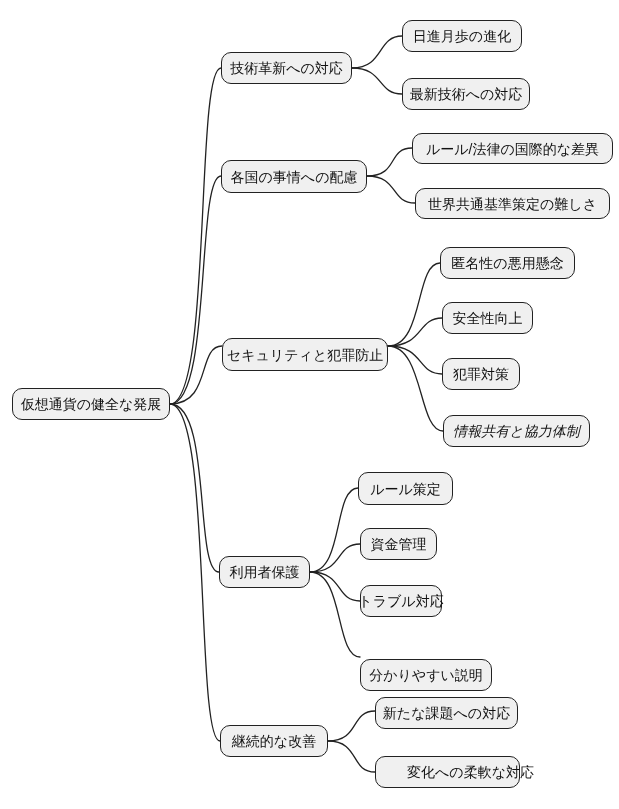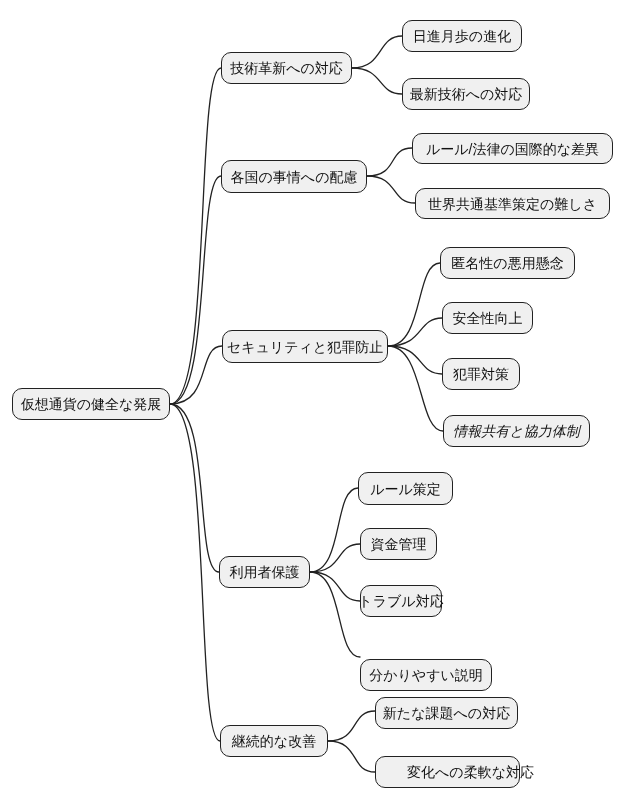--- a/index.html
+++ b/index.html
@@ -80,21 +80,21 @@
   <div class="node" style="left:12px; top:388px; width:158px; height:32px;">仮想通貨の健全な発展</div>
 
   <div class="node" style="left:402px; top:20px; width:120px; height:32px;">日進月歩の進化</div>
   <div class="node" style="left:221px; top:52px; width:131px; height:32px;">技術革新への対応</div>
   <div class="node" style="left:402px; top:78px; width:128px; height:32px;">最新技術への対応</div>
 
   <div class="node" style="left:221px; top:160px; width:146px; height:33px;">各国の事情への配慮</div>
   <div class="node" style="left:412px; top:133px; width:201px; height:31px;">ルール/法律の国際的な差異</div>
   <div class="node" style="left:415px; top:188px; width:195px; height:31px;">世界共通基準策定の難しさ</div>
 
-  <div class="node" style="left:222px; top:330px; width:166px; height:33px;">セキュリティと犯罪防止</div>
+  <div class="node" style="left:222px; top:338px; width:166px; height:33px;">セキュリティと犯罪防止</div>
   <div class="node" style="left:440px; top:247px; width:135px; height:32px;">匿名性の悪用懸念</div>
   <div class="node" style="left:442px; top:302px; width:91px; height:32px;">安全性向上</div>
   <div class="node" style="left:442px; top:358px; width:78px; height:32px;">犯罪対策</div>
   <div class="node" style="left:443px; top:415px; width:147px; height:32px;font-style:italic;">情報共有と協力体制</div>
 
   <div class="node" style="left:219px; top:556px; width:91px; height:32px;">利用者保護</div>
   <div class="node" style="left:358px; top:472px; width:95px; height:33px;">ルール策定</div>
   <div class="node" style="left:360px; top:528px; width:77px; height:32px;text-align:right;">資金管理</div>
   <div class="node" style="left:360px; top:585px; width:82px; height:32px;">トラブル対応</div>
   <div class="node" style="left:360px; top:659px; width:132px; height:32px;">分かりやすい説明</div>

